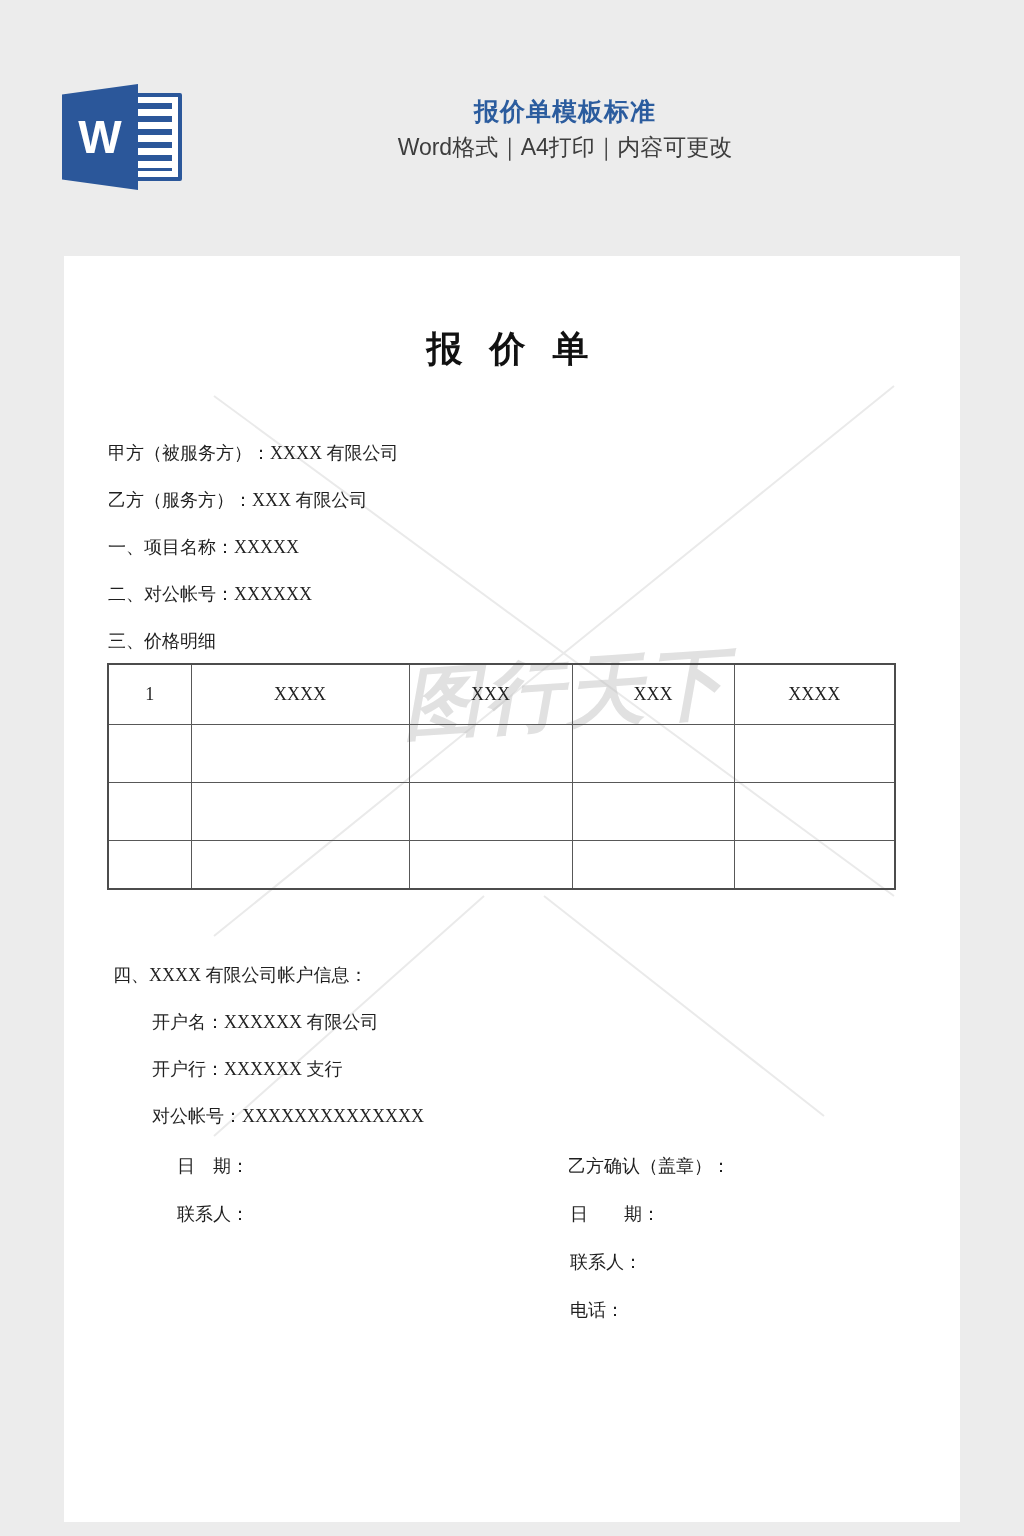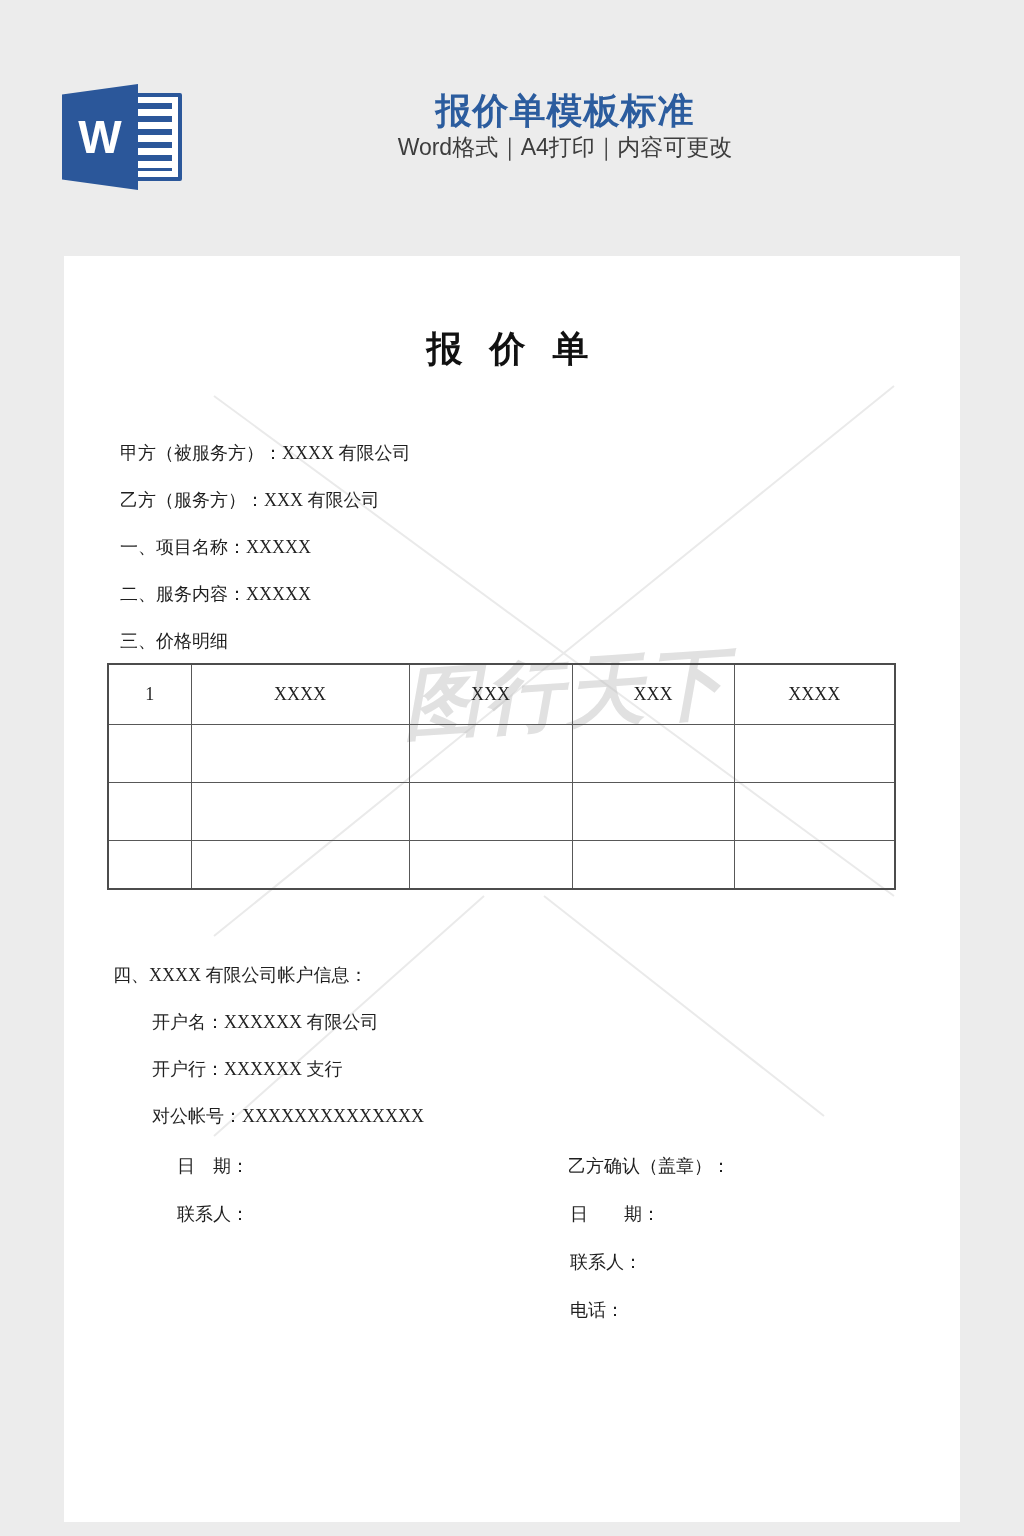--- a/index.html
+++ b/index.html
@@ -30,21 +30,21 @@
     clip-path:polygon(0 10%,100% 0,100% 100%,0 90%);
     display:flex; align-items:center; justify-content:center;
     color:#ffffff; font-family:"Liberation Sans","DejaVu Sans",sans-serif;
     font-weight:bold; font-size:46px;
   }
 
   .header-text {
     position:absolute; left:355px; top:90px; width:420px; text-align:center;
     font-family:"Liberation Sans","DejaVu Sans",sans-serif;
   }
-  .header-title { font-size:36px; line-height:42px; font-weight:bold; color:#2b5c9e; letter-spacing:1px; }
+  .header-title { font-size:25px; line-height:42px; font-weight:bold; color:#2b5c9e; letter-spacing:1px; }
   .header-subtitle { font-size:23px; color:#3d3d3d; }
 
   
   .page {
     position:absolute; left:64px; top:256px; width:896px; height:1266px;
     background:#ffffff; overflow:hidden;
   }
 
   
   .wm-lines { position:absolute; left:0; top:0; z-index:0; pointer-events:none; }
@@ -55,21 +55,21 @@
     transform:rotate(-4deg); white-space:nowrap;
   }
 
   .doc { position:relative; z-index:1; width:896px; height:1451px; }
 
   .doc-title {
     position:absolute; top:74px; left:0; width:896px; text-align:center;
     font-size:36px; line-height:38px; font-weight:bold; letter-spacing:9px; color:#111;
   }
 
-  .intro { position:absolute; top:187px; left:56px; }
+  .intro { position:absolute; top:187px; left:44px; }
   .intro p { margin:0 0 27px 0; font-size:18px; line-height:20px; }
 
   table.price {
     position:absolute; top:407px; left:43px; width:787px;
     border-collapse:collapse; table-layout:fixed; background:transparent;
   }
   table.price td, table.price th {
     border:1.5px solid #585858; text-align:center; vertical-align:middle;
     font-size:18px; font-weight:normal; padding:0; background:transparent;
   }
@@ -116,21 +116,21 @@
   <div class="wm-text">图行天下</div>
 
   <div class="doc">
 
     <div class="doc-title">报 价 单</div>
 
     <div class="intro">
       <p>甲方（被服务方）：XXXX 有限公司</p>
       <p>乙方（服务方）：XXX 有限公司</p>
       <p>一、项目名称：XXXXX</p>
-      <p>二、服务内容：XXXXX</p>
+      <p>二、对公帐号：XXXXXX</p>
       <p>三、价格明细</p>
     </div>
 
     <table class="price">
       <colgroup>
         <col style="width:83px">
           <col style="width:218px">
           <col style="width:163px">
         <col style="width:162px">
           <col style="width:161px">

